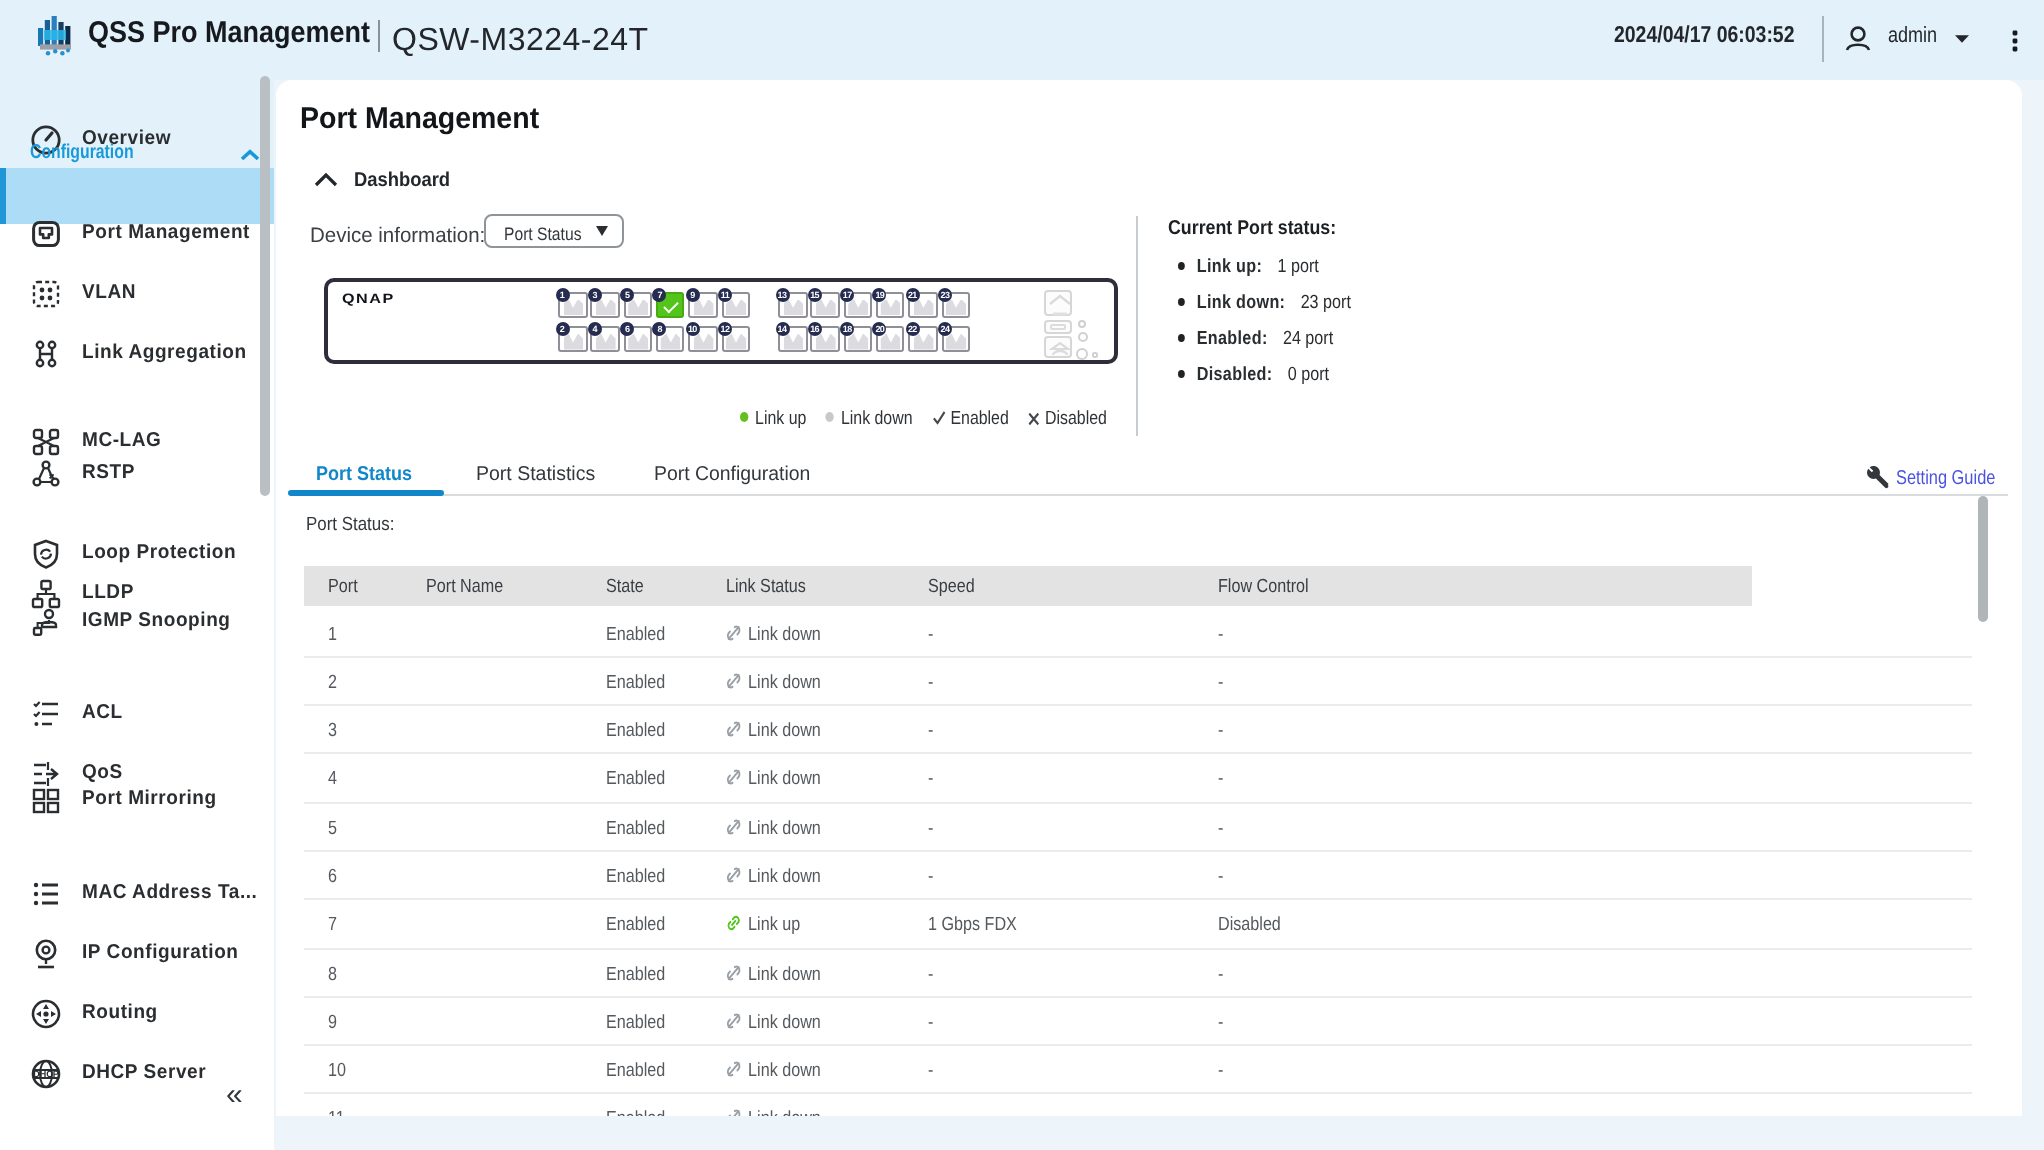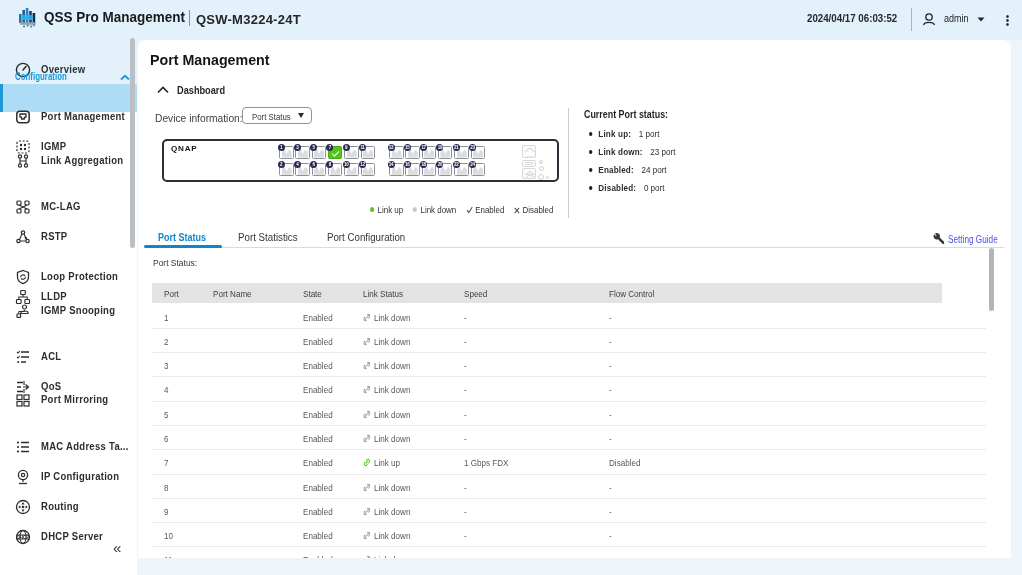--- a/index.html
+++ b/index.html
@@ -3,21 +3,21 @@
 <meta charset="utf-8">
 <style>
 * { margin:0; padding:0; box-sizing:border-box; }
 html,body { width:1022px; height:575px; overflow:hidden; font-family:"Liberation Sans",sans-serif; background:#eef5fa; }
 .abs { position:absolute; }
 
 #header { position:absolute; left:0; top:0; width:1022px; height:40px; background:#e3f1fa; }
 #logo { position:absolute; left:19px; top:7px; width:18px; height:21px; }
 #title { position:absolute; left:44px; top:8px; font-size:15px; font-weight:bold; color:#16191d; transform:scaleX(0.9); transform-origin:0 50%; white-space:nowrap; }
 #titlebar-sep { position:absolute; left:189px; top:10px; width:1px; height:16px; background:#8a9097; }
-#model { position:absolute; left:196px; top:12px; font-size:13px; font-weight:bold; color:#23262a; letter-spacing:0.25px; white-space:nowrap; }
+#model { position:absolute; left:196px; top:12px; font-size:16px; font-weight:normal; color:#23262a; letter-spacing:0.25px; white-space:nowrap; }
 #clock { position:absolute; left:807px; top:12px; font-size:11.5px; font-weight:bold; color:#23262a; transform:scaleX(0.845); transform-origin:0 50%; white-space:nowrap; }
 #hdr-sep2 { position:absolute; left:911px; top:8px; width:1px; height:23px; background:#a8b4bd; }
 #admin { position:absolute; left:944px; top:12px; font-size:11px; color:#23262a; transform:scaleX(0.82); transform-origin:0 50%; }
 
 #sidebar { position:absolute; left:0; top:36px; width:137px; height:539px; background:#ffffff; }
 #sidebar-top { position:absolute; left:0; top:0; width:137px; height:48px; background:#e3f1fa; }
 .mitem { position:absolute; left:0; width:151px; height:30px;margin-top:18px; }
 .mitem .ic { position:absolute; left:15px; top:7px; width:16px; height:16px; }
 .mitem .lb { position:absolute; left:41px; top:9px; font-size:10px; font-weight:bold; color:#2b2e31; letter-spacing:0.3px; white-space:nowrap; transform:scaleX(0.95); transform-origin:0 50%; }
 #m-overview { top:3px; height:26px; }
@@ -64,21 +64,21 @@
 .tab { position:absolute; top:192px; font-size:10px; color:#33373b; transform-origin:0 50%; white-space:nowrap; }
 #tab1 { left:20.4px; color:#1187ca; font-weight:bold; transform:scaleX(0.9); }
 #tab2 { left:99.9px; transform:scaleX(0.975); }
 #tab3 { left:189.3px; transform:scaleX(0.97); }
 #sguide { position:absolute; left:810.4px; top:194px; font-size:10px; color:#4a52e0; transform:scaleX(0.82); transform-origin:0 50%; white-space:nowrap; }
 #wrench { position:absolute; left:795px; top:192px; width:12px; height:13px; }
 
 #pstatus-label { position:absolute; left:15px; top:217px; font-size:9.5px; color:#33373b; transform:scaleX(0.89); transform-origin:0 50%; }
 #table { position:absolute; left:14px; top:264.5px; width:834px; }
 .trow { position:relative; height:24.3px; border-bottom:1px solid #ebebeb; font-size:9.5px; color:#55595d; }
-#thead { position:absolute; left:14px; top:243px; width:790px; height:20px; background:#e3e3e3; font-size:9.5px; color:#3b3f43; }
+#thead { position:absolute; left:14px; top:243px; width:724px; height:20px; background:#e3e3e3; font-size:9.5px; color:#3b3f43; }
 .col-port { position:absolute; left:12px; transform:scaleX(0.85); transform-origin:0 50%; white-space:nowrap; }
 .col-name { position:absolute; left:61px; transform:scaleX(0.85); transform-origin:0 50%; white-space:nowrap; }
 .col-state { position:absolute; left:150.5px; transform:scaleX(0.85); transform-origin:0 50%; white-space:nowrap; }
 .col-link { position:absolute; left:211px; transform:scaleX(0.85); transform-origin:0 50%; white-space:nowrap; }
 .col-speed { position:absolute; left:312px; transform:scaleX(0.85); transform-origin:0 50%; white-space:nowrap; }
 .col-flow { position:absolute; left:457px; transform:scaleX(0.85); transform-origin:0 50%; white-space:nowrap; }
 #thead div { top:5px; }
 .trow div { top:7px; }
 .linkicon { display:inline-block; width:9px; height:9px; vertical-align:-1px; margin-right:4px; }
 #main-scroll { position:absolute; left:851px; top:208px; width:5px; height:63px; background:#b0b5b8; border-radius:3px; }
@@ -143,33 +143,33 @@
         <div class="lb">Port Management</div>
       </div>
       <div class="mitem" style="top:78px">
         <svg class="ic" viewBox="0 0 16 16">
           <rect x="2" y="2" width="12" height="12" rx="2" fill="none" stroke="#2b2e31" stroke-width="1.2" stroke-dasharray="2 1.6"></rect>
           <circle cx="6" cy="6" r="1.2" fill="#2b2e31"></circle>
           <circle cx="10" cy="6" r="1.2" fill="#2b2e31"></circle>
           <circle cx="6" cy="10" r="1.2" fill="#2b2e31"></circle>
           <circle cx="10" cy="10" r="1.2" fill="#2b2e31"></circle>
         </svg>
-        <div class="lb">IGMP</div>
-      </div>
-      <div class="mitem" style="top:92px">
+        <div class="lb">VLAN</div>
+      </div>
+      <div class="mitem" style="top:108px">
         <svg class="ic" viewBox="0 0 16 16">
           <circle cx="5" cy="3.5" r="1.6" fill="none" stroke="#2b2e31" stroke-width="1.2"></circle>
           <circle cx="11" cy="3.5" r="1.6" fill="none" stroke="#2b2e31" stroke-width="1.2"></circle>
           <circle cx="5" cy="12.5" r="1.6" fill="none" stroke="#2b2e31" stroke-width="1.2"></circle>
           <circle cx="11" cy="12.5" r="1.6" fill="none" stroke="#2b2e31" stroke-width="1.2"></circle>
           <path d="M5 5.2 V11 M11 5.2 V11 M5 8 H11" stroke="#2b2e31" stroke-width="1.2"></path>
         </svg>
         <div class="lb">Link Aggregation</div>
       </div>
-      <div class="mitem" style="top:138px">
+      <div class="mitem" style="top:152px">
         <svg class="ic" viewBox="0 0 16 16">
           <rect x="2" y="2" width="4" height="4" rx="1" fill="none" stroke="#2b2e31" stroke-width="1.2"></rect>
           <rect x="10" y="2" width="4" height="4" rx="1" fill="none" stroke="#2b2e31" stroke-width="1.2"></rect>
           <rect x="2" y="10" width="4" height="4" rx="1" fill="none" stroke="#2b2e31" stroke-width="1.2"></rect>
           <rect x="10" y="10" width="4" height="4" rx="1" fill="none" stroke="#2b2e31" stroke-width="1.2"></rect>
           <path d="M4 6 L12 10 M12 6 L4 10" stroke="#2b2e31" stroke-width="1.1"></path>
         </svg>
         <div class="lb">MC-LAG</div>
       </div>
       <div class="mitem" style="top:168px">

